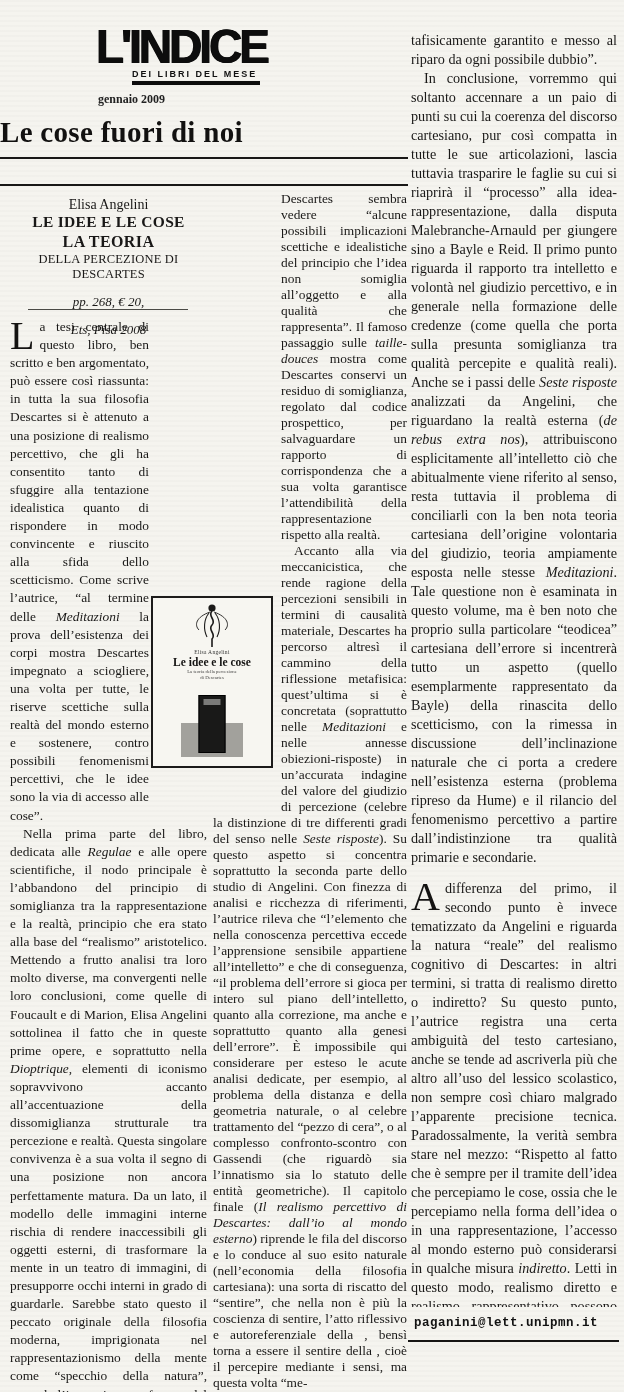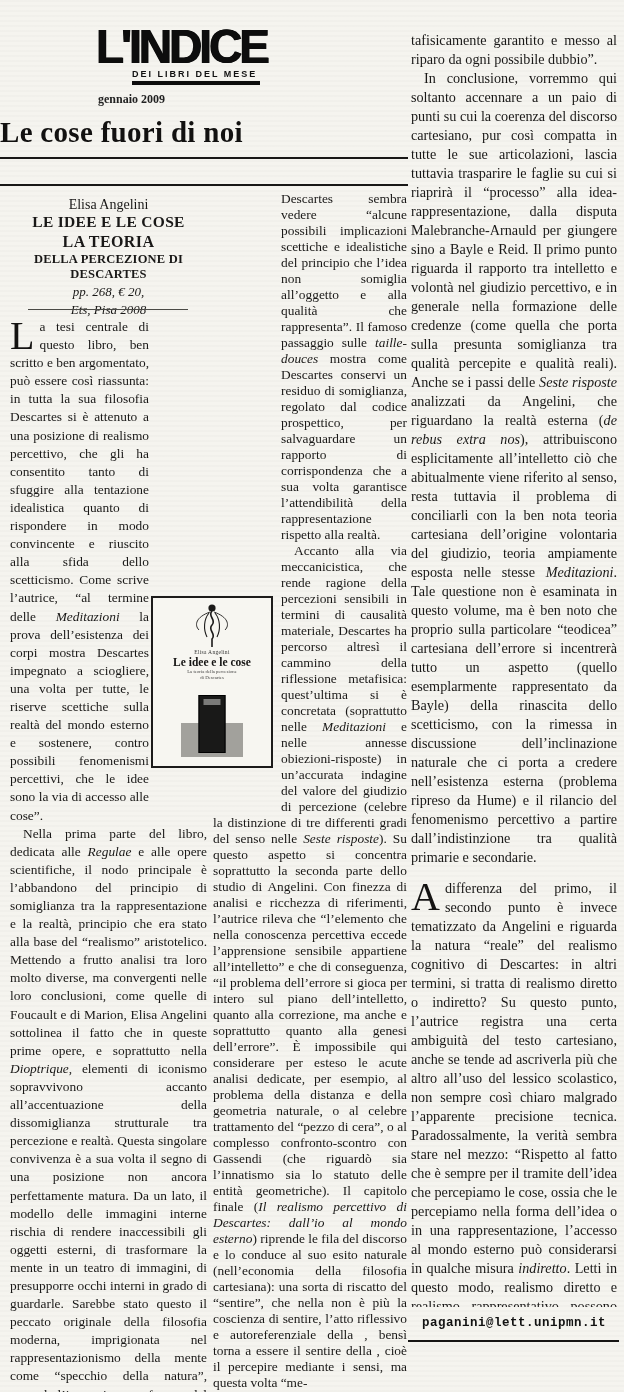--- a/index.html
+++ b/index.html
@@ -33,22 +33,22 @@
   .rule{position:absolute;background:#181716;}
   .rule-1{left:0;top:157px;width:408px;height:2px;}
   .byline{position:absolute;left:0;top:161px;width:408px;text-align:center;
     font-size:16.5px;color:#1b1a19;}
   .rule-2{left:0;top:184px;width:408px;height:2px;}
   
   .citation{position:absolute;left:10px;top:196px;width:197px;text-align:center;line-height:1.22;}
   .cit-author{font-size:14px;}
   .cit-title{font-size:15.5px;font-weight:bold;letter-spacing:0.3px;}
   .cit-sub1{font-size:16px;font-weight:bold;letter-spacing:0.4px;}
-  .cit-sub2{font-size:12.5px;font-weight:bold;letter-spacing:0.2px;}
-  .cit-detail{font-size:13px;font-style:italic;margin-top:2px;}
+  .cit-sub2{font-size:12.5px;font-weight:normal;letter-spacing:0.2px;}
+  .cit-detail{font-size:13px;font-style:italic;margin-top:12px;}
   .cit-rule{left:28px;top:309px;width:160px;height:1px;background:#4a4a46;}
   
   .col{position:absolute;text-align:justify;hyphens:auto;-webkit-hyphens:auto;}
   .col p{margin:0;}
   .col-left{left:10px;top:318px;width:197px;font-size:13.4px;line-height:18.1px;}
   .col-mid{left:213px;top:191px;width:194px;height:1200px;overflow:hidden;
     font-size:13.4px;line-height:16px;}
   .col-right{left:411px;top:31px;width:206px;height:1276px;overflow:hidden;
     font-size:14.2px;line-height:19px;}
   .pindent{text-indent:13px;}
@@ -69,21 +69,21 @@
   .cover-author{font-size:5.5px;letter-spacing:0.3px;color:#333;}
   .cover-title{font-size:11.5px;font-weight:bold;margin-top:1px;color:#151413;}
   .cover-sub{font-size:4.8px;line-height:1.3;color:#444;margin-top:1px;}
   .cover-base{position:absolute;bottom:9px;left:50%;transform:translateX(-50%);
     width:62px;height:34px;background:#a2a19c;z-index:1;}
   .cover-spine{position:absolute;bottom:13px;left:50%;transform:translateX(-50%);
     width:25px;height:56px;background:#191918;z-index:2;border:1px solid #000;}
   .spine-label{height:6px;margin:3px 4px 0;background:rgba(245,244,239,0.45);}
   
   .email{
-    position:absolute;left:414px;top:1316px;width:200px;text-align:center;
+    position:absolute;left:414px;top:1316px;width:200px;
     font-family:"Liberation Mono", monospace;font-weight:bold;
     font-size:12.5px;letter-spacing:0.5px;color:#121212;
   }
   .footer-rule{left:408px;top:1340px;width:211px;height:2px;}
   .footer-bio{position:absolute;left:406px;top:1347px;width:214px;text-align:center;
     font-size:12px;line-height:15px;color:#1d1c1b;}
 </style>
 </head>
 <body>
 

